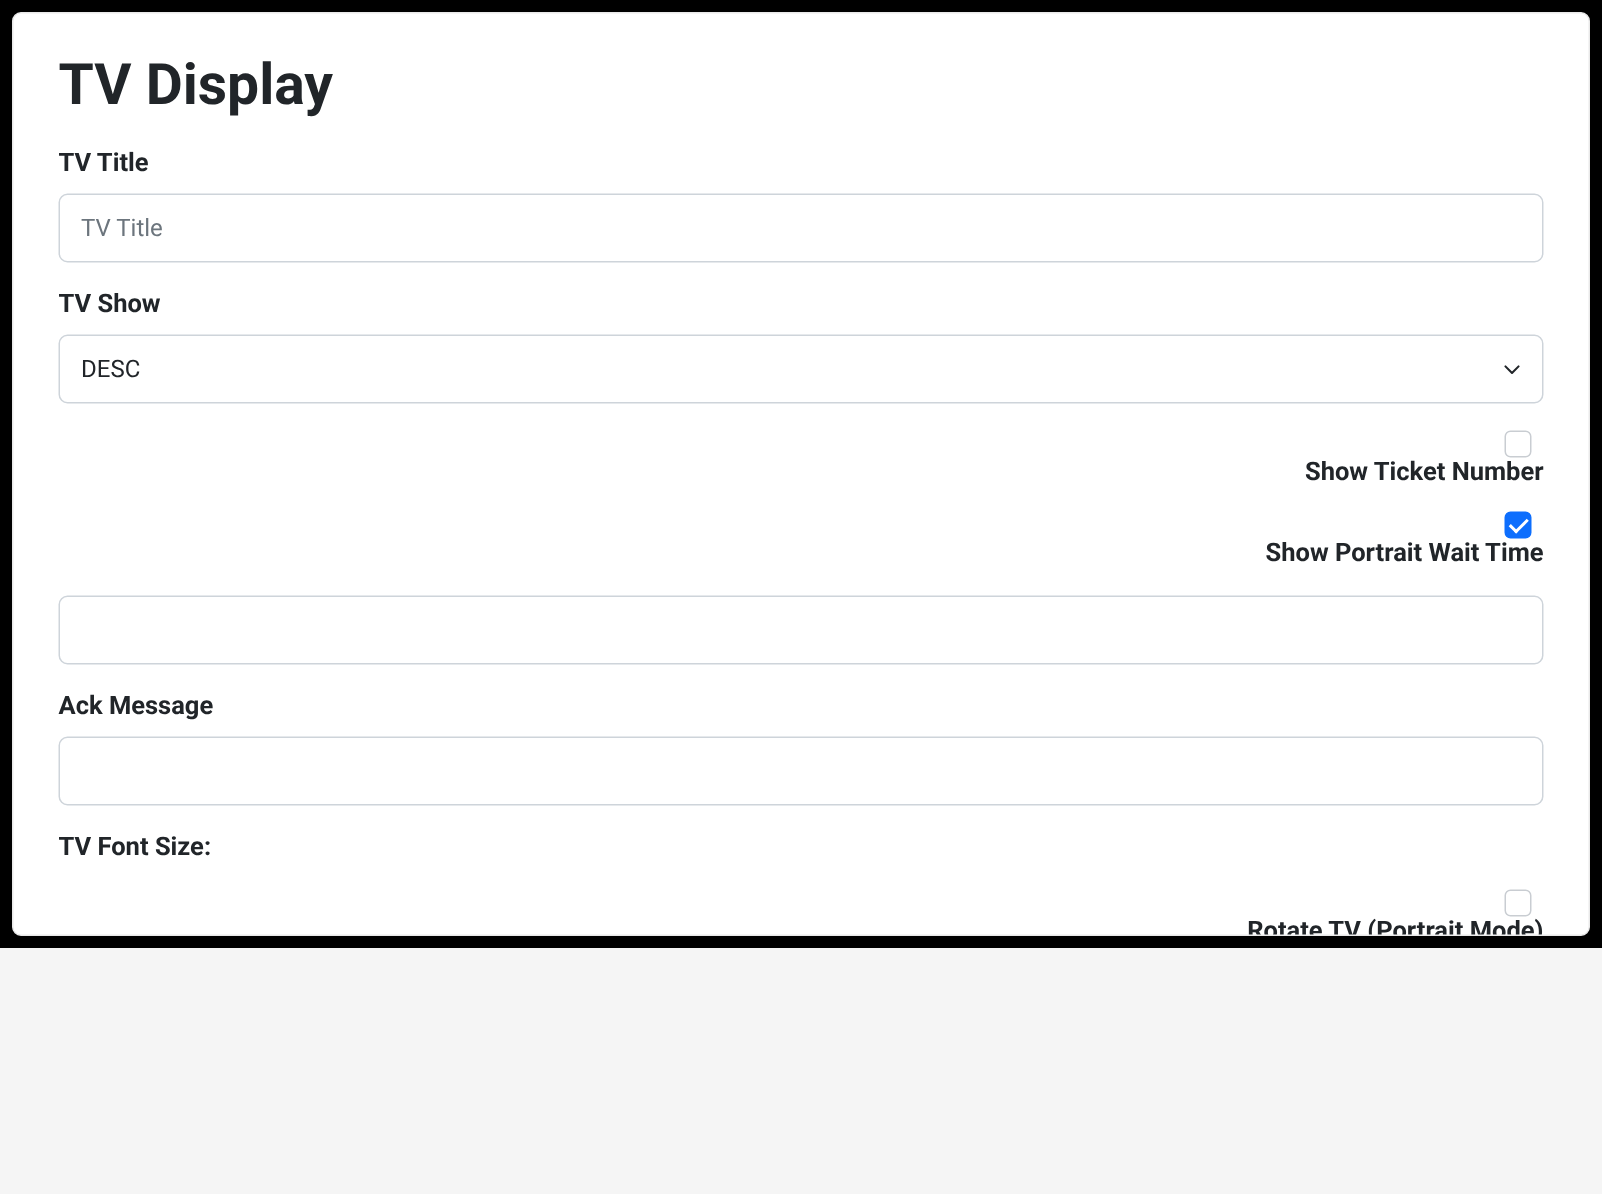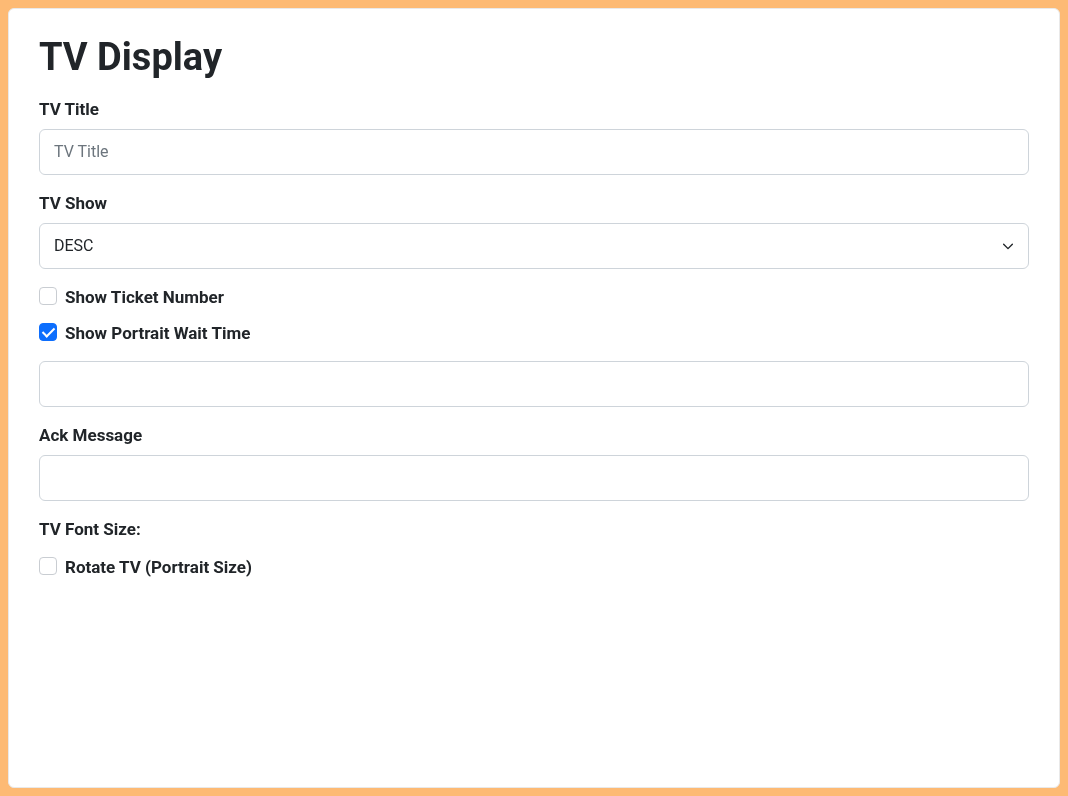--- a/index.html
+++ b/index.html
@@ -5,23 +5,23 @@
   * { box-sizing: border-box; }
   html, body {
     margin: 0;
     padding: 0;
     background: #f5f5f5;
     font-family: -apple-system, BlinkMacSystemFont, "Segoe UI", Roboto, "Helvetica Neue", Arial, sans-serif;
     color: #212529;
   }
   .page {
     width: 1068px;
-    height: 796px;
+    height: 632px;
     padding: 8px;
-    background: #fdba74;
+    background: #000000;
   }
   .card {
     background: #fff;
     border: 1px solid #e9e9e9;
     border-radius: 6px;
     padding: 20px 30px 30px 30px;
     height: 100%;
     overflow: hidden;
   }
   .page-title {
@@ -68,22 +68,23 @@
     right: 14px;
     top: 50%;
     transform: translateY(-50%);
     pointer-events: none;
     width: 14px;
     height: 14px;
     color: #212529;
   }
   .check-row {
     display: flex;
-    align-items: flex-start;
+    align-items: flex-end;
     margin-bottom: 16px;
+    flex-direction: column;
   }
   .checkbox {
     appearance: none;
     -webkit-appearance: none;
     width: 18px;
     height: 18px;
     border: 1px solid #c9cdd2;
     border-radius: 4px;
     margin: 0 8px 0 0;
     background: #fff;
@@ -158,17 +159,17 @@
       <label class="label">Ack Message</label>
       <input type="text" class="input" style="">
     </div>
 
     <div class="form-group">
       <label class="label">TV Font Size:</label>
     </div>
 
     <div class="check-row">
       <input type="checkbox" class="checkbox" id="cb4" style="">
-      <label for="cb4" class="check-label">Rotate TV (Portrait Size)</label>
+      <label for="cb4" class="check-label">Rotate TV (Portrait Mode)</label>
     </div>
 
   </div>
 </div>
 
 </body></html>

